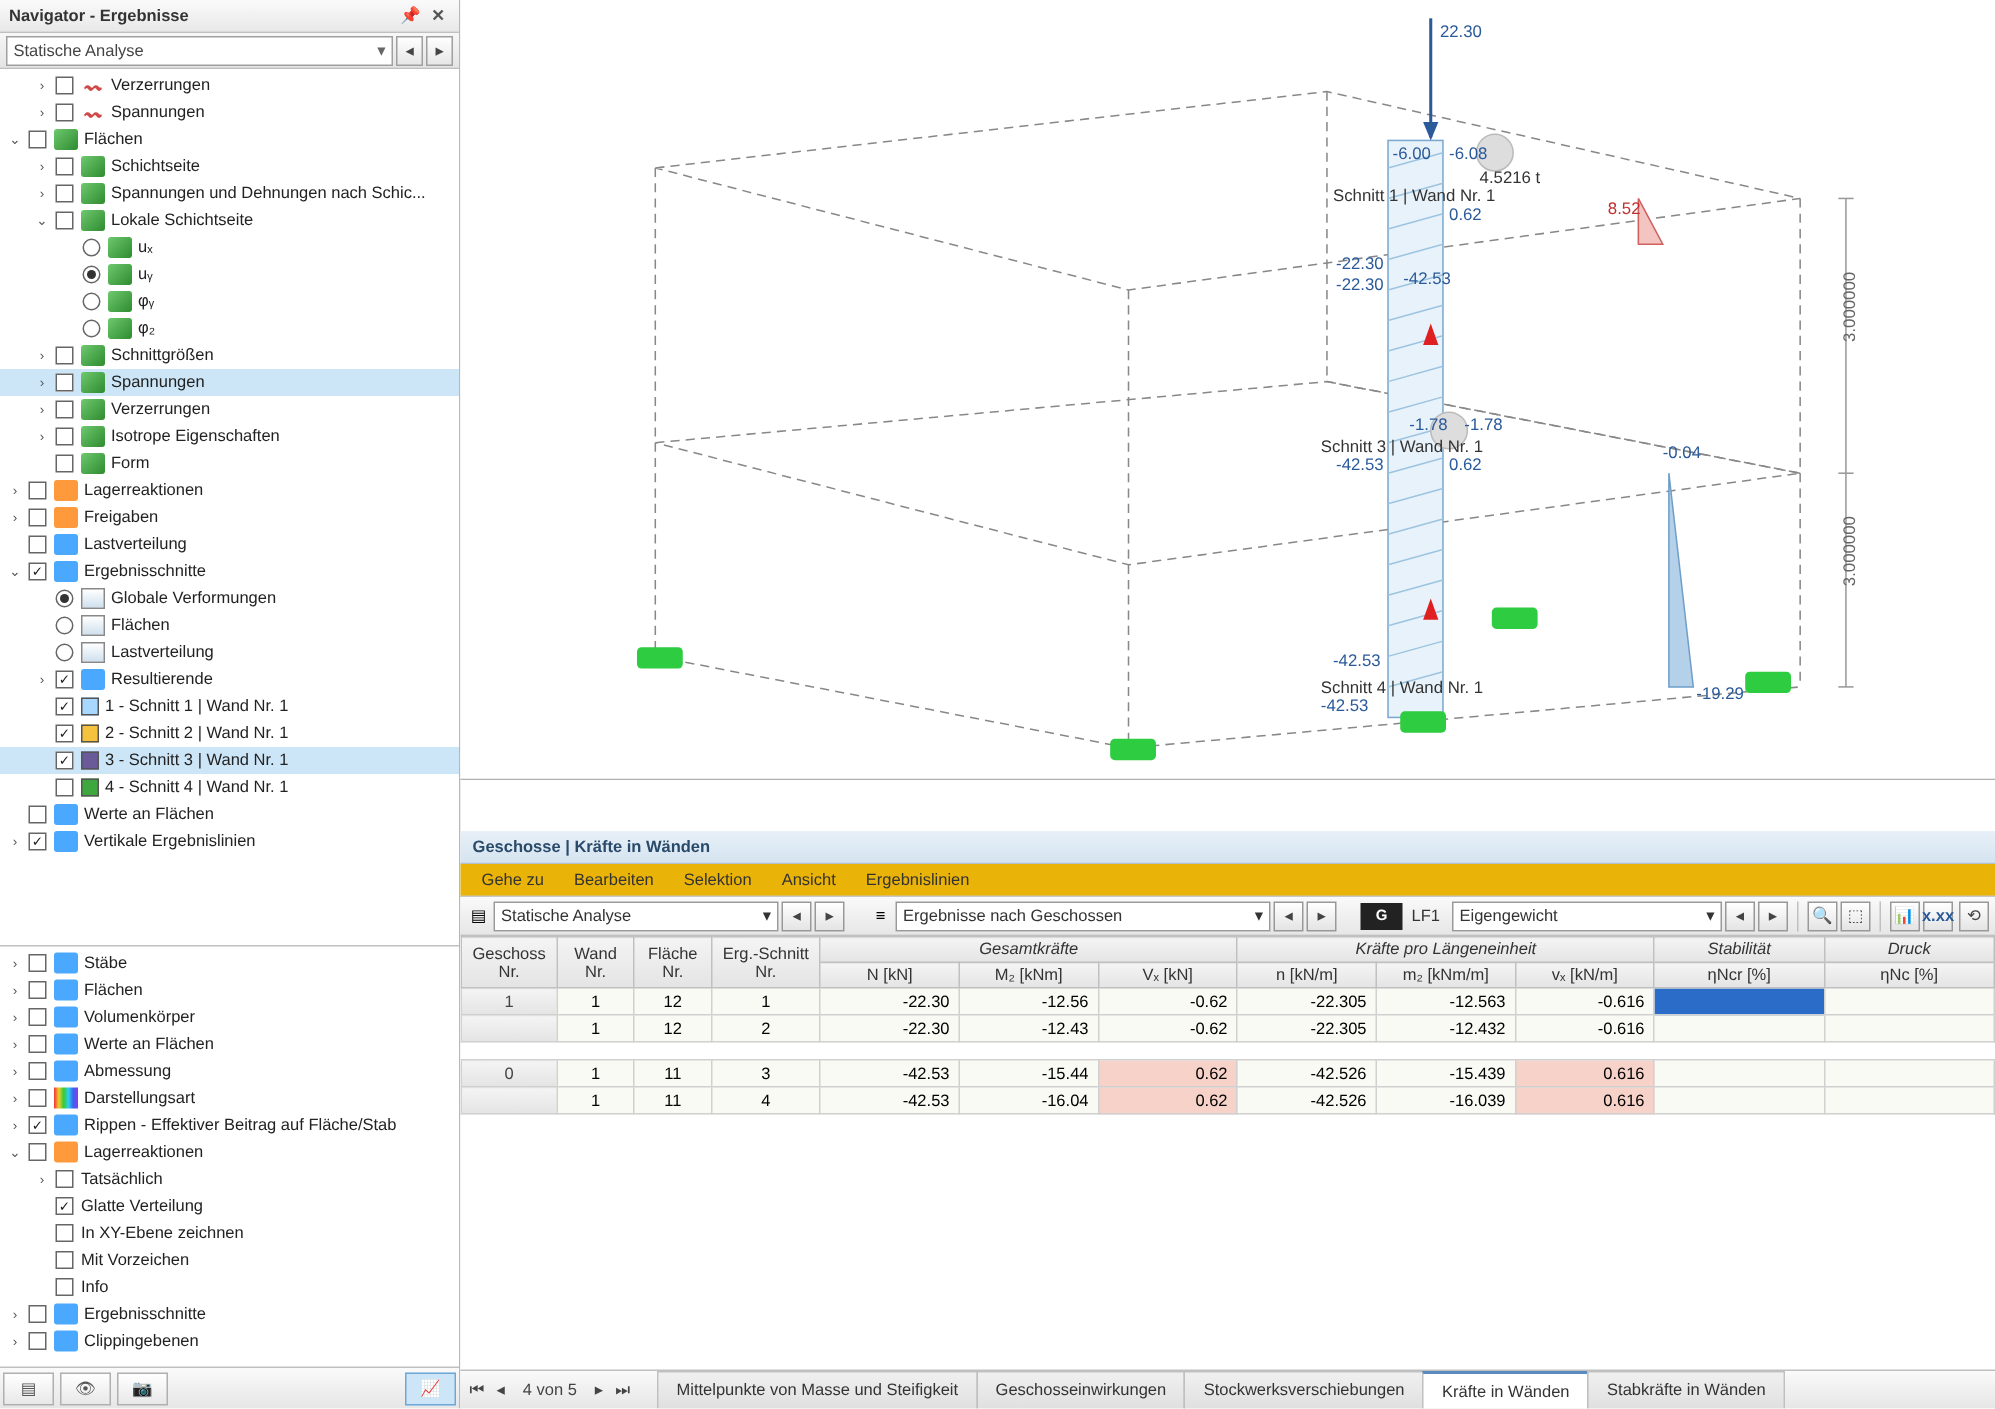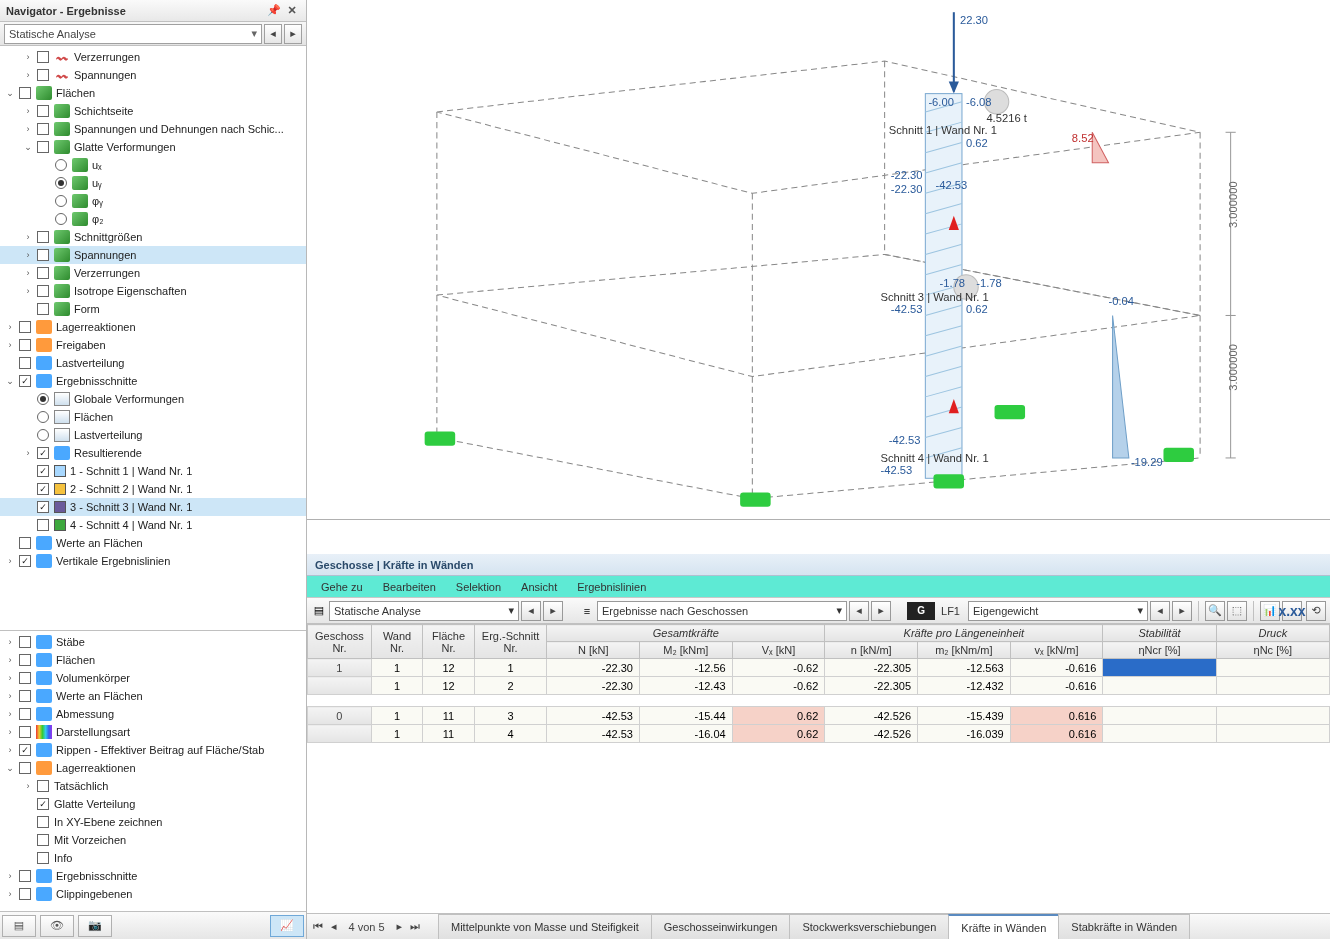--- a/index.html
+++ b/index.html
@@ -32,21 +32,21 @@
 .nav-bottom { height:28px; border-top:1px solid #c0c0c0; background:linear-gradient(#fafafa,#e6e6e6); display:flex; align-items:center;}
 .nav-bottom .bbtn { width:34px;height:22px;border:1px solid #b0b0b0; background:linear-gradient(#fff,#e8e8e8); margin:0 2px; display:flex;align-items:center;justify-content:center;color:#555;}
 .nav-bottom .bbtn.active{ background:#cde6f7; border-color:#6fa8d8;}
 
 .main { flex:1; display:flex; flex-direction:column; background:#fff;}
 .view3d { flex:1; position:relative; background:#fff; overflow:hidden;}
 .view3d svg { width:100%; height:100%; }
 
 .results { height:420px; display:flex; flex-direction:column; border-top:1px solid #b0b0b0;}
 .results-title { height:22px; background:linear-gradient(#e8f0f8,#d5e4f0); border-bottom:1px solid #b0c0d0; padding:0 8px; display:flex;align-items:center; font-weight:600; color:#2a4a6a;margin-top:34px;}
-.res-menu { height:22px; background:#5eead4; border-bottom:1px solid #c8c8c8; display:flex; align-items:center; padding:0 4px;}
+.res-menu { height:22px; background:#eab308; border-bottom:1px solid #c8c8c8; display:flex; align-items:center; padding:0 4px;}
 .res-menu span { padding:0 10px; color:#333; cursor:pointer;}
 .res-toolbar { height:26px; background:linear-gradient(#fafafa,#e6e6e6); border-bottom:1px solid #c0c0c0; display:flex;align-items:center; padding:0 4px; gap:2px;}
 .res-toolbar .combo { height:20px; border:1px solid #999; background:#fff; display:flex;align-items:center;padding:0 4px;color:#333;}
 .res-toolbar .combo.sm{ width:190px;} .res-toolbar .combo.md{width:250px;} .res-toolbar .combo.lg{width:180px;}
 .res-toolbar .sqbtn{ width:20px;height:20px;border:1px solid #999;background:linear-gradient(#fff,#e4e4e4);display:flex;align-items:center;justify-content:center;color:#444;}
 .res-toolbar .badge{ width:28px;height:18px;background:#222;color:#fff;display:flex;align-items:center;justify-content:center;font-size:10px;font-weight:600;margin-right:4px;}
 .res-toolbar .sep{ width:1px;height:20px;background:#c0c0c0;margin:0 4px;}
 .res-toolbar .spacer{flex:1;}
 
 .grid { flex:1; overflow:auto; background:#fff;}
@@ -119,21 +119,21 @@
         <span class="exp">›</span>
         <span class="chk"></span>
         <span class="ico surf"></span>
         <span class="lbl">Spannungen und Dehnungen nach Schic...</span>
       </div>
       <div class="tree-row">
         <span class="indent" style="width: 18px;"></span>
         <span class="exp">⌄</span>
         <span class="chk"></span>
         <span class="ico surf"></span>
-        <span class="lbl">Glatte Verformungen</span>
+        <span class="lbl">Lokale Schichtseite</span>
       </div>
       <div class="tree-row">
         <span class="indent" style="width: 36px;"></span>
         <span class="exp"></span>
         <span class="rad"></span>
         <span class="ico surf"></span>
         <span class="lbl">uₓ</span>
       </div>
       <div class="tree-row">
         <span class="indent" style="width: 36px;"></span>
@@ -529,21 +529,21 @@
           <span>Eigengewicht</span>
           <span class="dd" style="margin-left:auto">▾</span>
         </div>
       <div class="sqbtn">◂</div>
       <div class="sqbtn">▸</div>
       <div class="sep"></div>
       <div class="sqbtn" style="color:#c08020">🔍</div>
       <div class="sqbtn">⬚</div>
       <div class="sep"></div>
       <div class="sqbtn" style="color:#c03030">📊</div>
-      <div class="sqbtn" style="color:#2a5a9a;font-size:14px;font-weight:bold">x.xx</div>
+      <div class="sqbtn" style="color:#2a5a9a;font-size:11px;font-weight:bold">x.xx</div>
       <span class="spacer"></span>
       <div class="sqbtn">⟲</div>
     </div>
     <div class="grid">
       <table class="data" id="data-table">
         <thead>
           <tr>
             <th rowspan="2" style="white-space:pre;width:60px">Geschoss
 Nr.</th>
             <th rowspan="2" style="white-space:pre;width:50px">Wand

